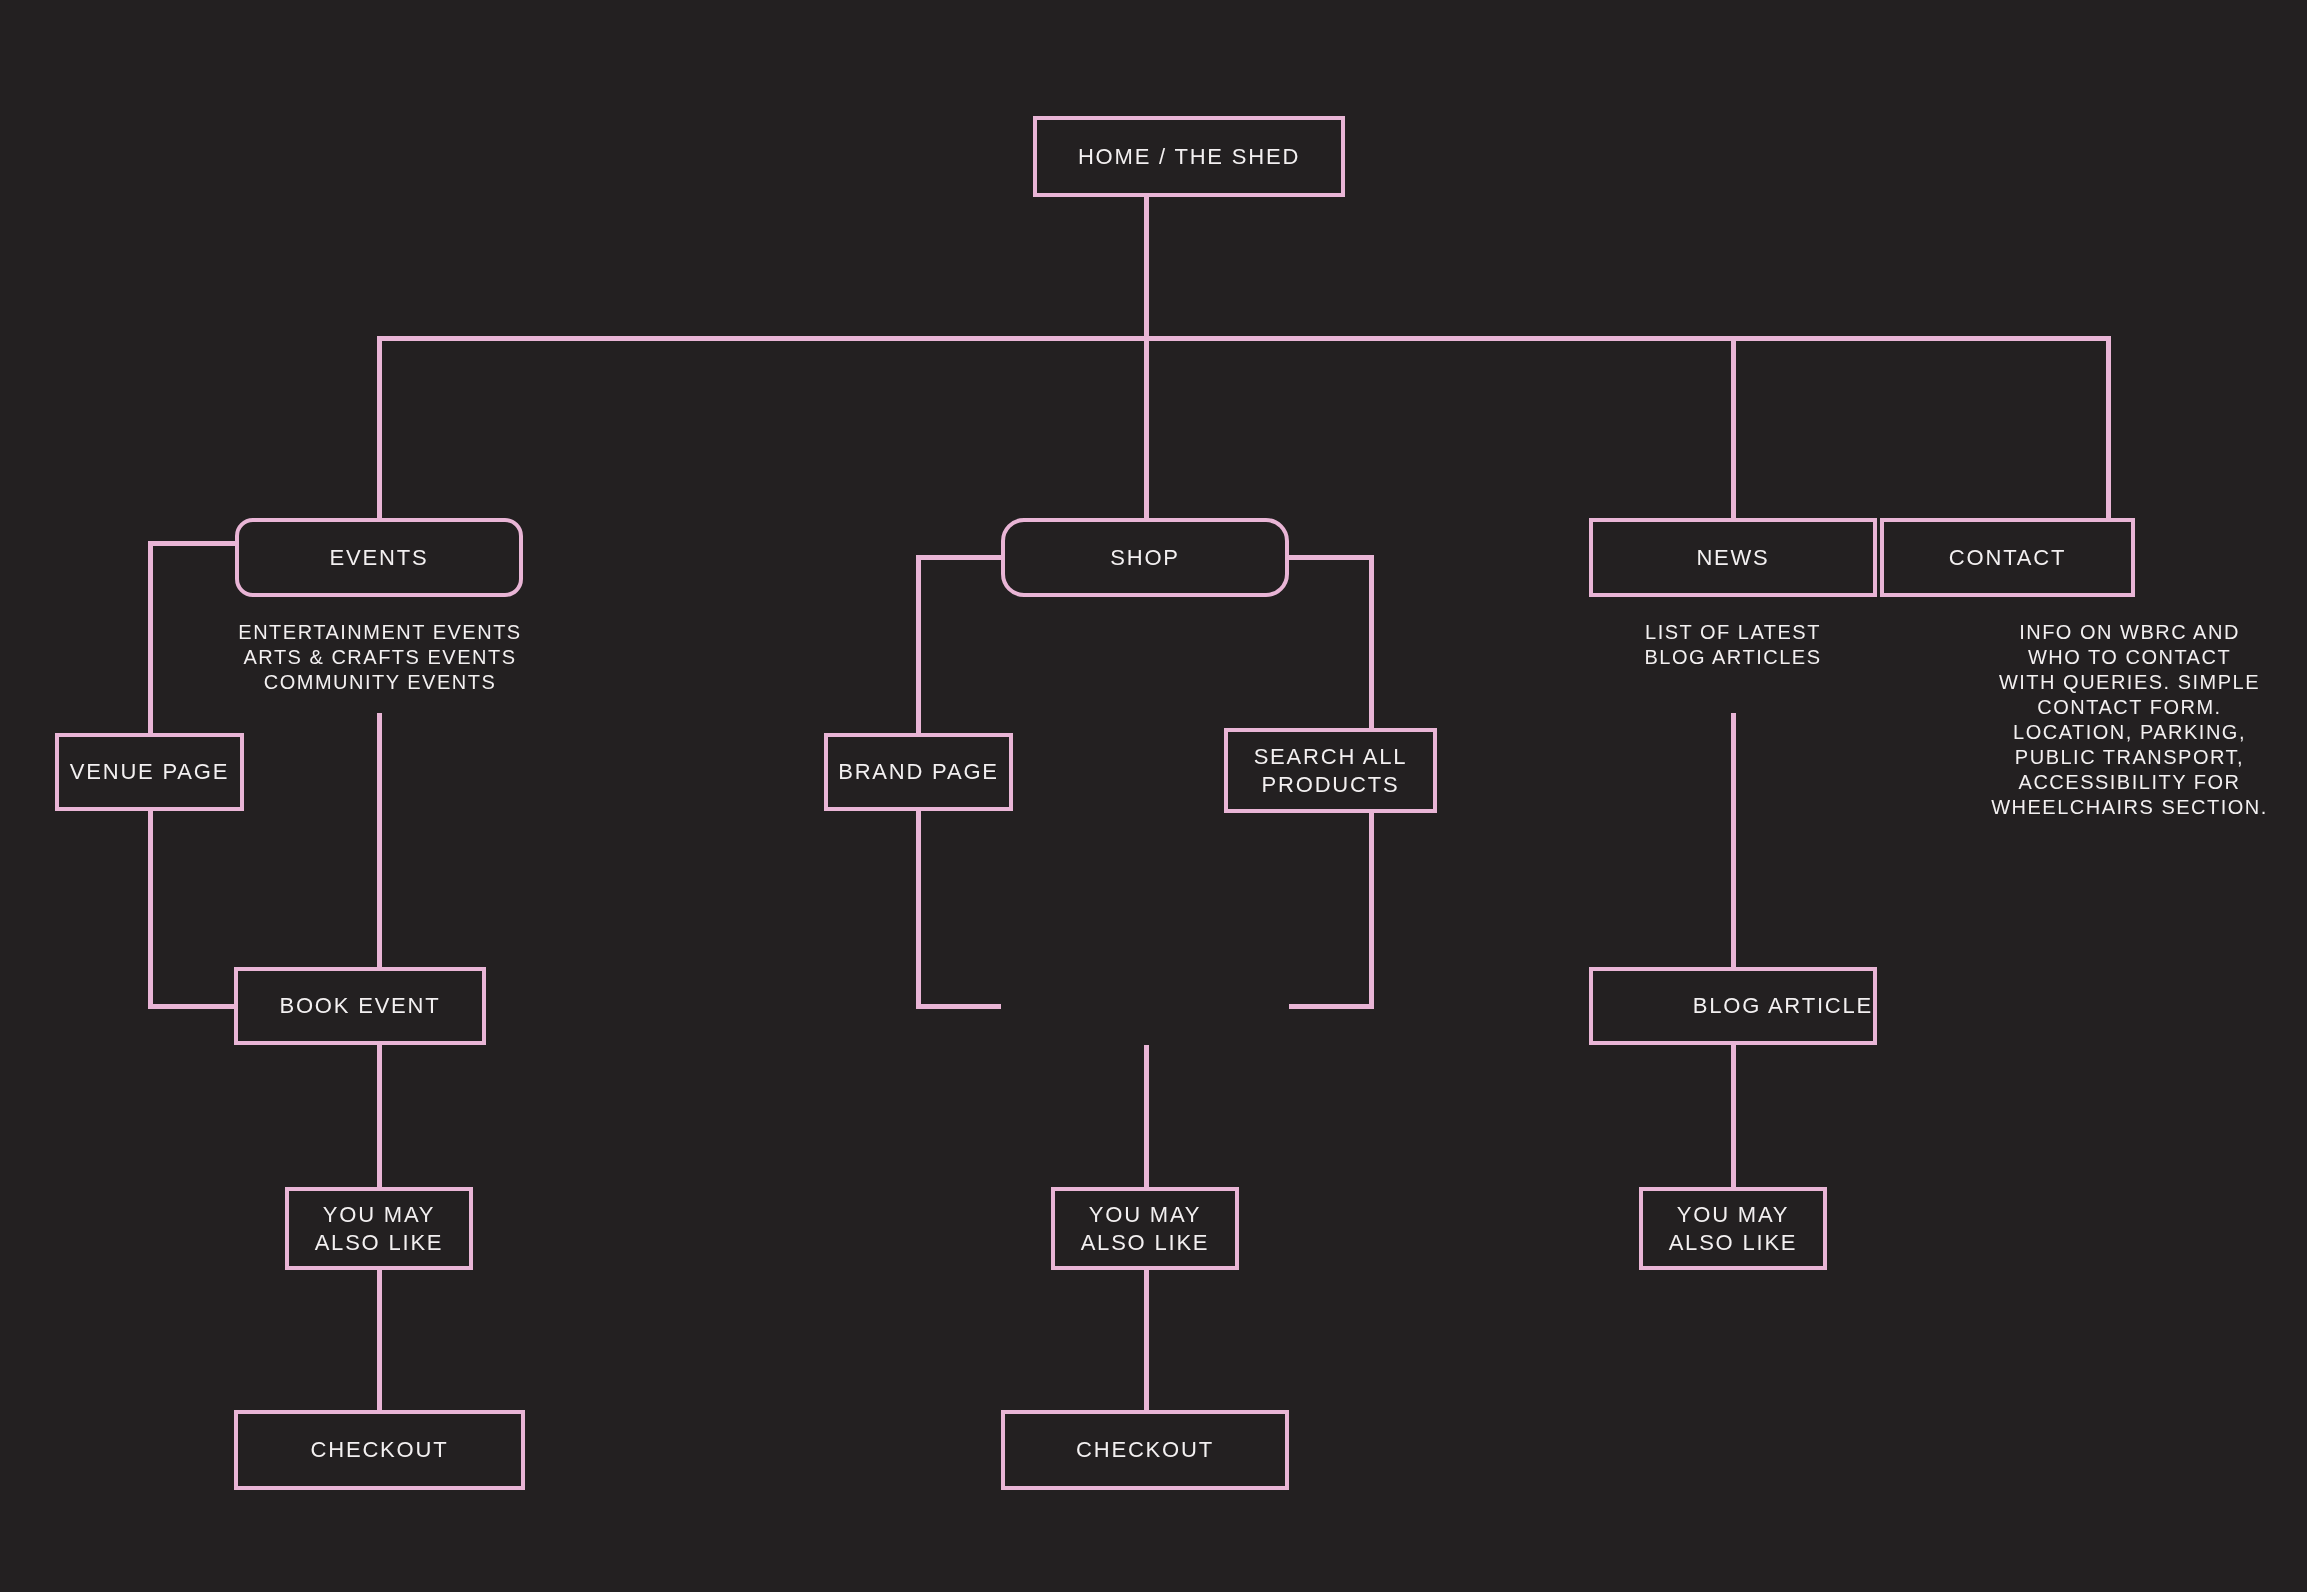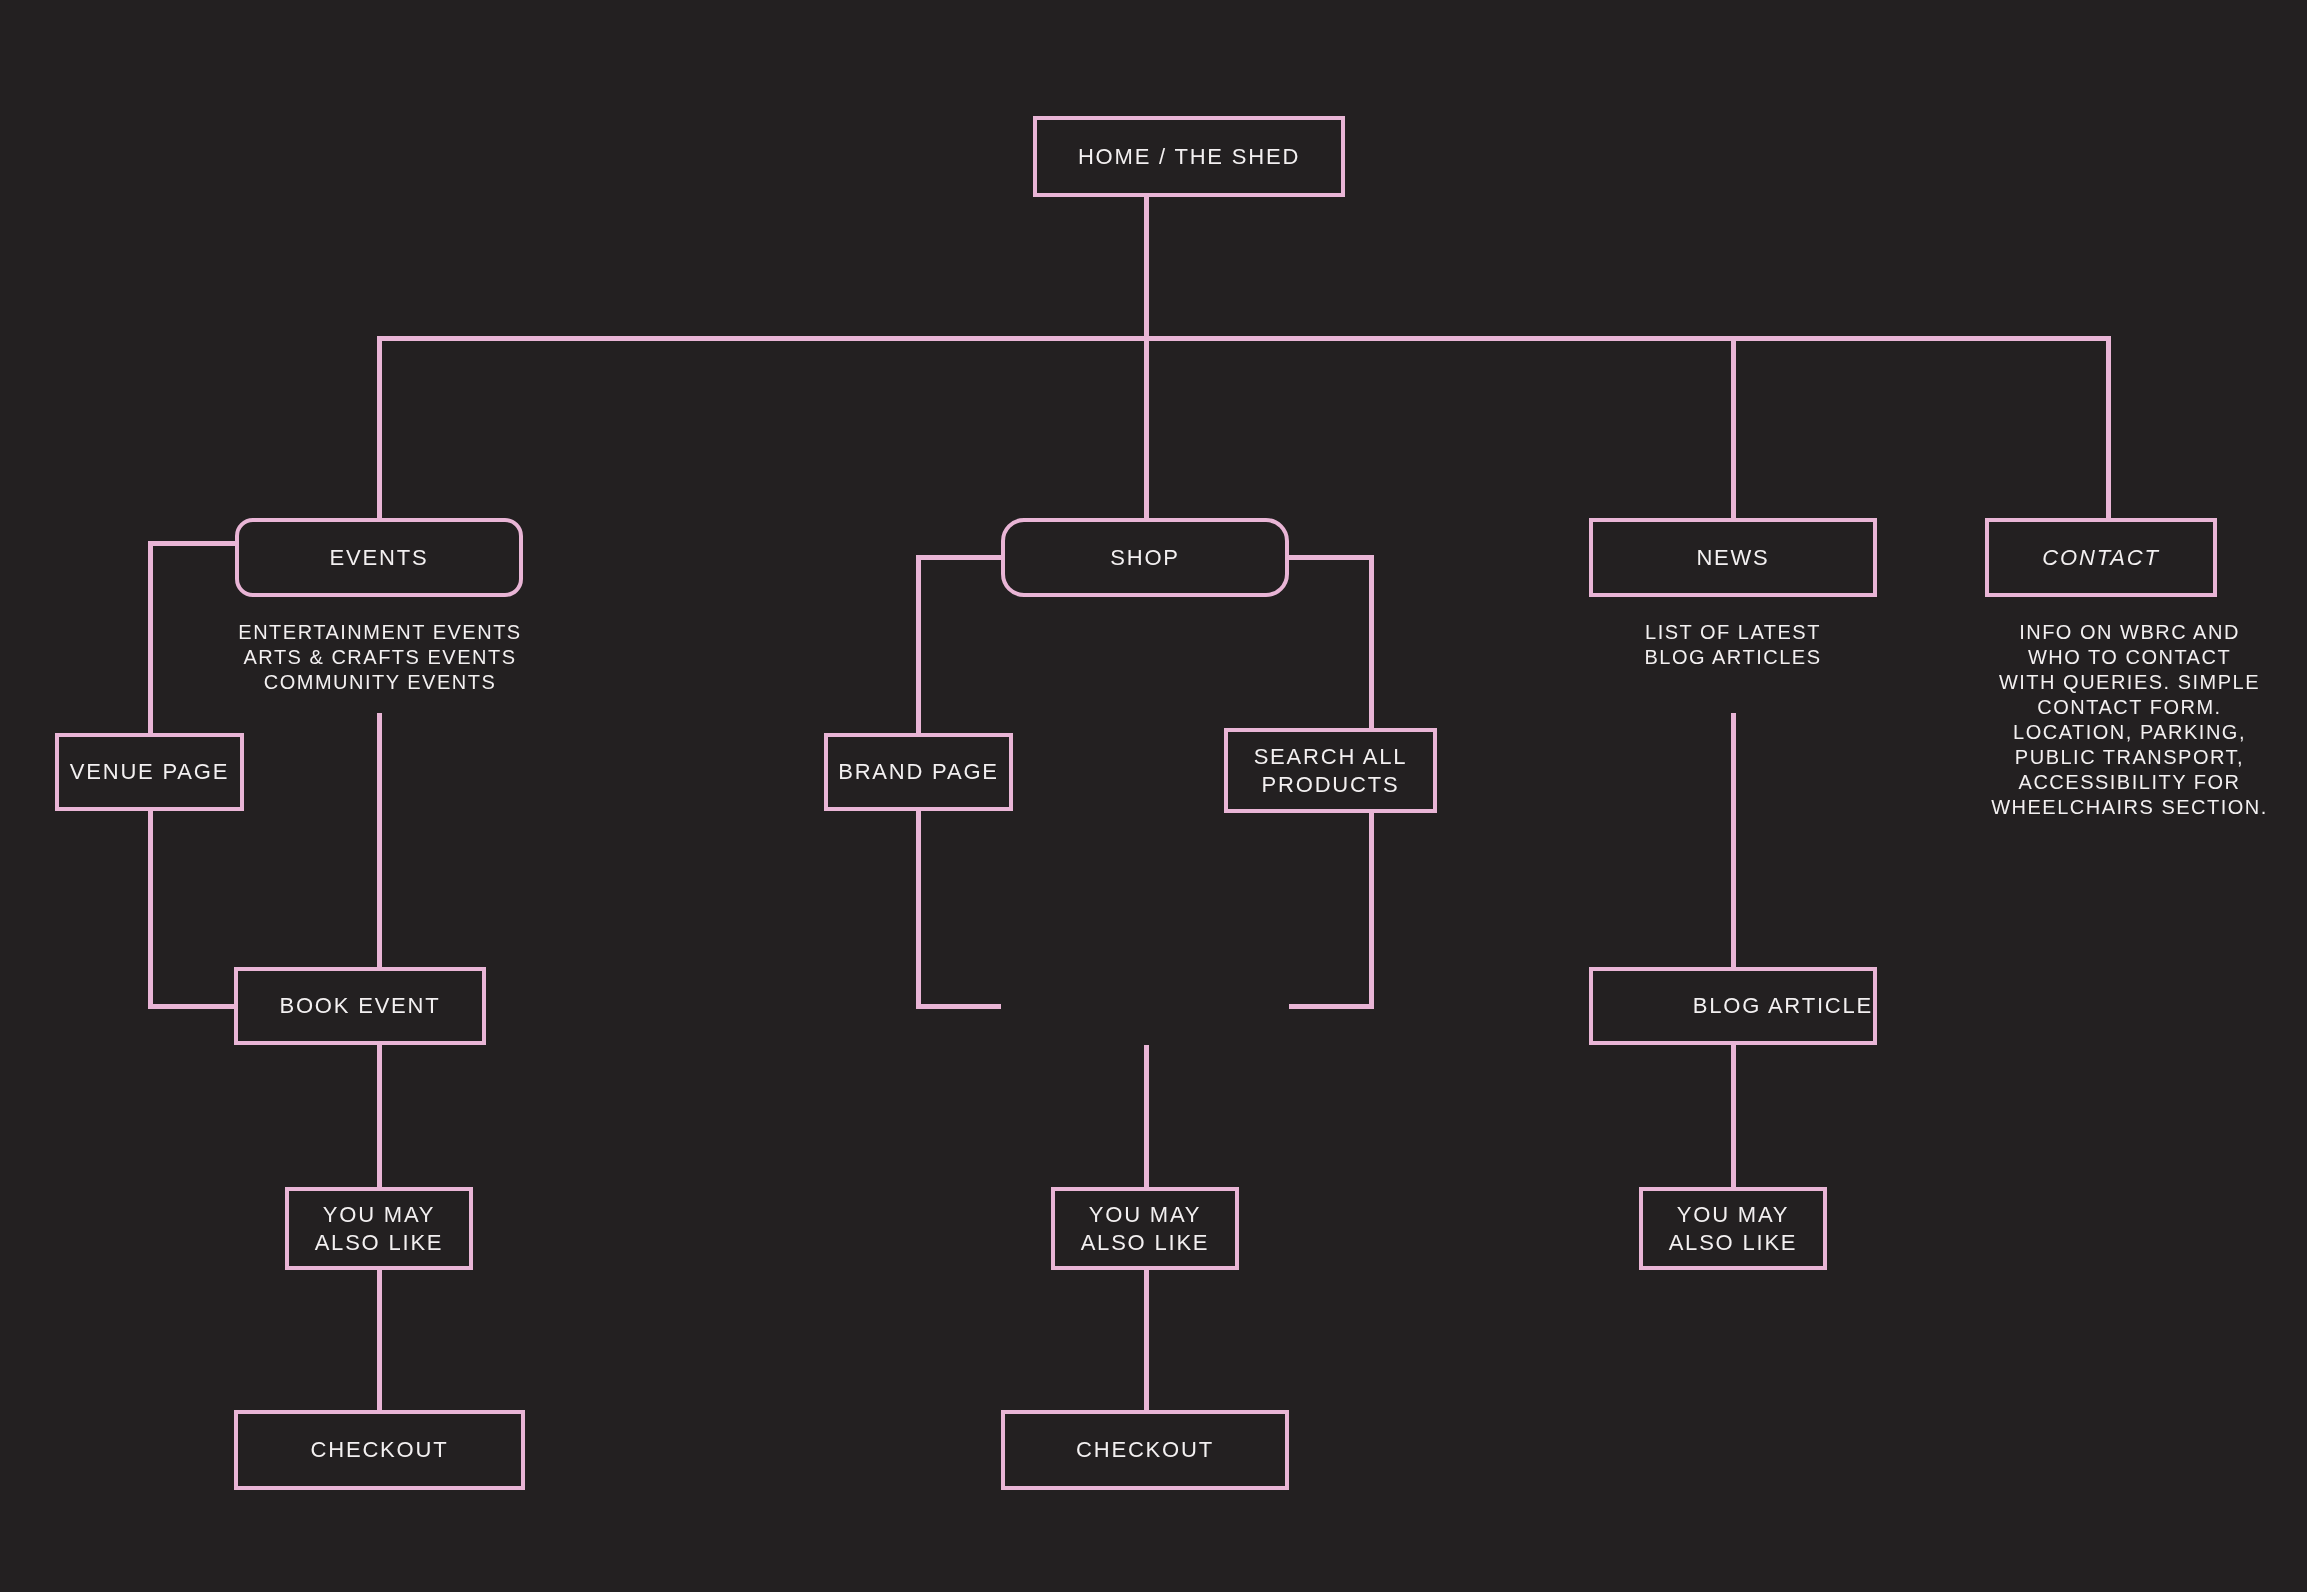--- a/index.html
+++ b/index.html
@@ -102,21 +102,21 @@
 
   <div class="node" style="left:235px; top:518px; width:288px; height:79px;border-radius:18px;">
     <span>EVENTS</span>
   </div>
   <div class="node" style="left:1001px; top:518px; width:288px; height:79px;border-radius:23px;">
     <span>SHOP</span>
   </div>
   <div class="node" style="left:1589px; top:518px; width:288px; height:79px;">
     <span>NEWS</span>
   </div>
-  <div class="node" style="left:1985px; top:518px; width:232px; height:79px;font-style:italic;">
+  <div class="node" style="left:1880px; top:518px; width:255px; height:79px;">
     <span>CONTACT</span>
   </div>
 
   <div class="desc" style="left:186px; top:620px; width:388px;">ENTERTAINMENT EVENTS
 ARTS &amp; CRAFTS EVENTS
 COMMUNITY EVENTS</div>
   <div class="desc" style="left:1539px; top:620px; width:388px;">LIST OF LATEST
 BLOG ARTICLES</div>
   <div class="desc" style="left:1975px; top:620px; width:309px;">INFO ON WBRC AND
 WHO TO CONTACT

